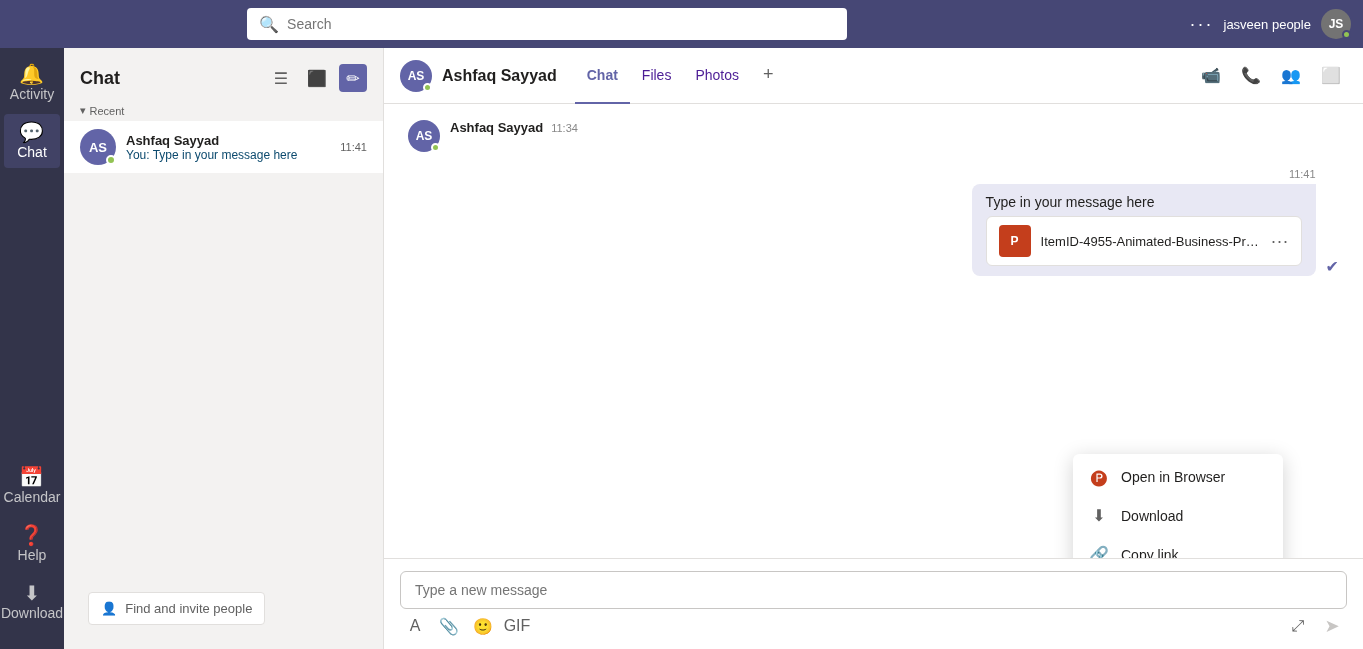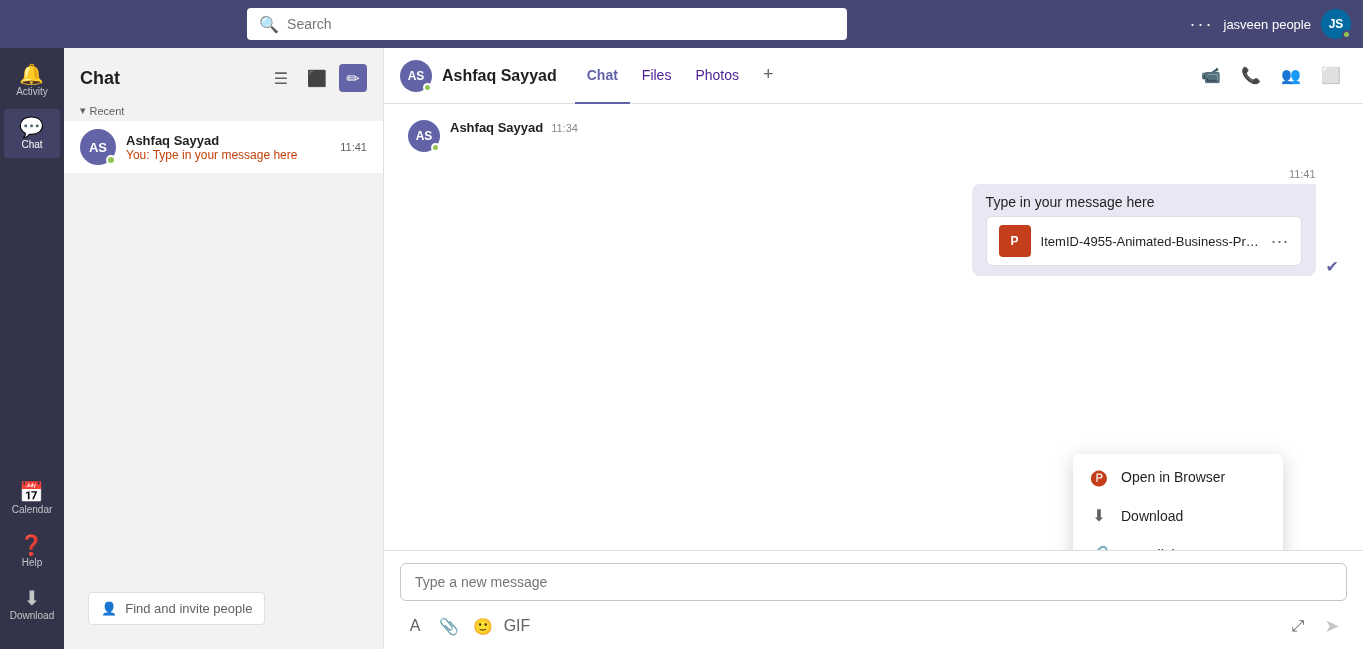--- a/index.html
+++ b/index.html
@@ -38,21 +38,21 @@
     .topbar-right {
       display: flex;
       align-items: center;
       gap: 10px;
       margin-left: auto;
     }
     .topbar-dots { color: #fff; font-size: 18px; cursor: pointer; letter-spacing: 2px; }
     .user-name { color: #fff; font-size: 13px; }
     .user-avatar {
       width: 30px; height: 30px; border-radius: 50%;
-      background: #0369a1; color: #fff;
+      background: #737373; color: #fff;
       display: flex; align-items: center; justify-content: center;
       font-size: 12px; font-weight: 700;
       position: relative;
     }
     .avatar-status-dot {
       width: 9px; height: 9px; border-radius: 50%; background: #92c353;
       position: absolute; bottom: 0; right: 0; border: 2px solid #464775;
     }
 
     
@@ -80,21 +80,21 @@
       padding: 8px 4px;
       border-radius: 4px;
       cursor: pointer;
       color: #c5c5c8;
       font-size: 10px;
       gap: 2px;
     }
     .nav-item.active { color: #fff; }
     .nav-item.active .nav-icon { color: #fff; }
     .nav-icon { font-size: 20px; line-height: 1; }
-    .nav-label { font-size: 10px; }
+    .nav-label { font-size: 14px; }
     .nav-item-wrapper {
       position: relative;
       width: 64px;
       display: flex;
       justify-content: center;
     }
     .nav-item-wrapper.active-wrapper .nav-item { background: rgba(100,100,167,0.3); color: #fff; }
     .nav-spacer { flex: 1; }
     .nav-bottom { display: flex; flex-direction: column; align-items: center; gap: 4px; padding-bottom: 12px; }
 
@@ -157,21 +157,21 @@
       font-size: 13px; font-weight: 700;
       flex-shrink: 0;
       position: relative;
     }
     .chat-avatar-status {
       width: 10px; height: 10px; border-radius: 50%; background: #92c353;
       position: absolute; bottom: 0; right: 0; border: 2px solid #fff;
     }
     .chat-info { flex: 1; min-width: 0; }
     .chat-name { font-size: 13px; font-weight: 600; color: #201f1e; }
-    .chat-preview { font-size: 12px; color: #c2410c; white-space: nowrap; overflow: hidden; text-overflow: ellipsis; }
+    .chat-preview { font-size: 12px; color: #0c4a6e; white-space: nowrap; overflow: hidden; text-overflow: ellipsis; }
     .chat-time { font-size: 11px; color: #616161; flex-shrink: 0; }
     .find-invite {
       margin: 12px 12px;
       border: none; background: #fff;
       border-radius: 4px; cursor: pointer;
       padding: 8px 12px;
       display: flex; align-items: center; gap: 8px;
       font-size: 13px; color: #616161;
       border: 1px solid #e1dfdd;
     }
@@ -345,21 +345,20 @@
     }
     .message-input-box {
       border: 1px solid #c8c6c4;
       border-radius: 6px;
       padding: 10px 14px;
       font-size: 14px;
       color: #a19f9d;
       width: 100%;
       outline: none;
       background: #fff;
-      margin-bottom: 8px;
     }
     .message-toolbar {
       display: flex;
       align-items: center;
       padding: 2px 0;
       gap: 4px;
     }
     .toolbar-btn {
       width: 30px; height: 30px;
       border: none; background: none; cursor: pointer;

